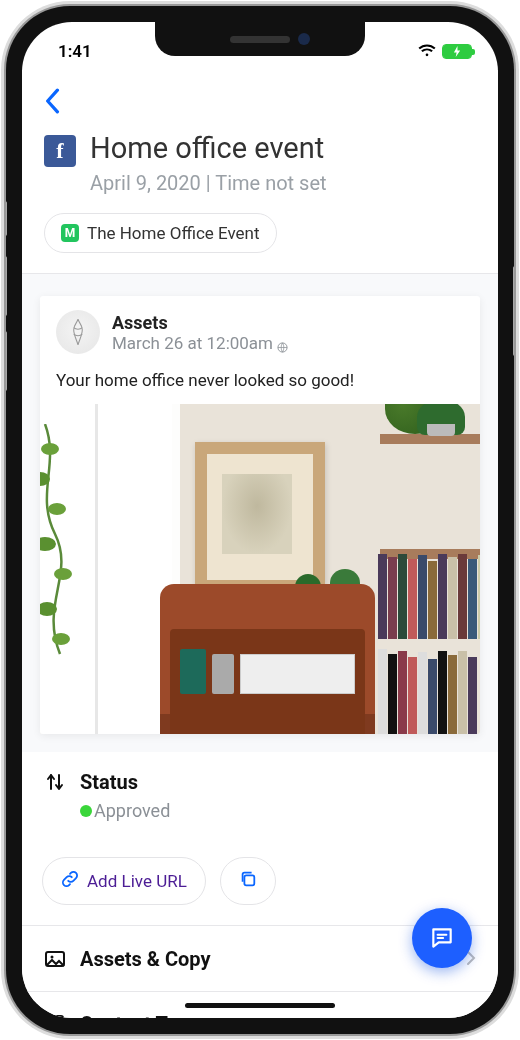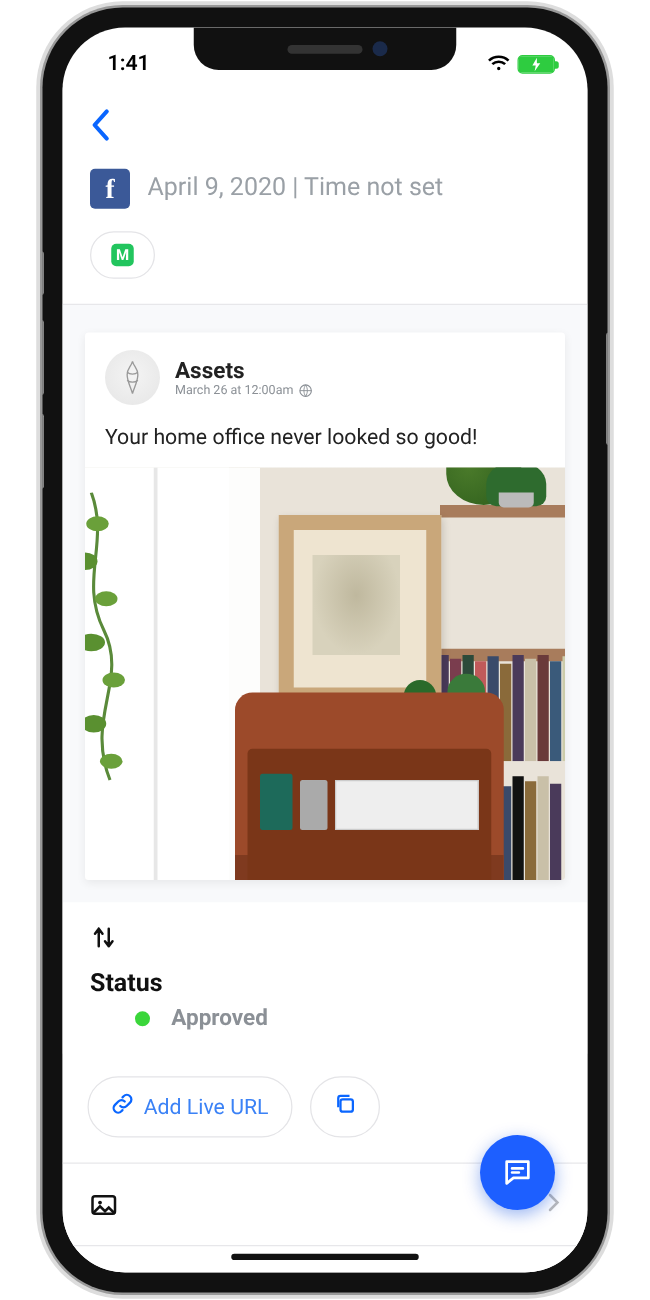--- a/index.html
+++ b/index.html
@@ -7,21 +7,21 @@
     font-family: -apple-system, BlinkMacSystemFont, "Segoe UI", Roboto, sans-serif;
     background: #fff;
     width: 520px;
     height: 1040px;
     display: flex;
     justify-content: center;
     align-items: flex-start;
     overflow: hidden;
   }
   .phone {
-    width: 452px;
+    width: 508px;
     height: 1028px;
     margin: 6px;
     background: #111;
     border-radius: 64px;
     position: relative;
     box-shadow: 0 0 0 2px #999, 0 0 0 5px #ddd;
     overflow: hidden;
   }
   .phone-inner {
     position: absolute;
@@ -157,21 +157,21 @@
     padding:14px 16px 10px 16px;
   }
   .avatar {
     width:44px; height:44px; border-radius:50%;
     background: radial-gradient(circle at 50% 45%, #f4f4f4, #e5e5e5);
     display:flex; align-items:center; justify-content:center;
     color:#bbb;
   }
   .avatar svg { width:26px; height:30px; }
   .post-user { font-weight:700; font-size:18px; color:#222; }
-  .post-meta { font-size:10px; color:#8b9096; display:flex; gap:4px; }
+  .post-meta { font-size:17px; color:#8b9096; display:flex; align-items:center; gap:4px; }
   .post-meta .globe { width:11px; height:11px; }
   .post-text {
     padding: 6px 16px 14px 16px;
     font-size:17px;
     color:#222;
   }
   .post-image {
     width:100%;
     height:330px;
     position:relative;
@@ -256,40 +256,40 @@
     position:absolute; right:35px; top:-20px; width:60px; height:50px;
     background:radial-gradient(circle at 30% 40%,#4a7a2a,#2a5a1a);
     border-radius:0 0 50% 50%;
   }
   
   .section {
     padding:18px 22px;
     background:#fff;
   }
   .section-head {
-    display:flex; align-items:flex-start; gap:14px;flex-direction:column;
+    display:flex; align-items:center; gap:14px;
   }
   .section-head .ico { width:22px; display:flex; justify-content:center; }
   .section-title { font-size:20px; font-weight:700; color:#111; }
   .status-line {
-    display:flex; align-items:center; gap:17px;
+    display:flex; align-items:center; gap:2px;
     padding-left:36px; padding-top:6px;
-    font-size:18px; color:#8b9096;font-weight:bold;
+    font-size:18px; color:#8b9096;
   }
   .dot-green { width:12px; height:12px; border-radius:50%; background:#3ad63a; }
   .pill-row {
     display:flex; gap:14px;
     padding:18px 20px 20px 20px;
   }
   .pill {
     border:1px solid #e4e4e7;
     border-radius:26px;
     padding:12px 18px;
     font-size:17px;
-    color:#3b82f6;
+    color:#4c1d95;
     display:flex; align-items:center; gap:8px;
     background:#fff;
   }
   .pill .pill-ico { color:#0a66ff; }
   .sep { height:1px; background:#e7e7ea; margin:0 0px; }
   .row-item {
     display:flex; align-items:center; justify-content:space-between;
     padding:20px 22px;
   }
   .row-item .left { display:flex; align-items:center; gap:14px; }
@@ -362,27 +362,29 @@
         <span class="chev-left">
           <svg width="16" height="26" viewBox="0 0 14 24">
               <path d="M12 2L3 12l9 10" stroke="#0a66ff" stroke-width="3" fill="none" stroke-linecap="round" stroke-linejoin="round"></path>
             </svg>
         </span>
       </div>
 
       <div class="header">
         <div class="fb-icon">f</div>
         <div>
+          <div class="title">Home office event</div>
           <div class="subtitle">April 9, 2020 | Time not set</div>
         </div>
       </div>
 
       <div class="tag-row">
         <span class="tag">
           <span class="tag-ico">M</span>
+          <span>The Home Office Event</span>
         </span>
       </div>
 
       <div class="divider"></div>
 
       <div class="card-wrap">
         <div class="card">
           <div class="card-head">
             <div class="avatar">
               <svg viewBox="0 0 24 28">
@@ -503,20 +505,21 @@
 
       <div class="row-item">
         <div class="left">
           <span class="ico">
             <svg width="22" height="22" viewBox="0 0 22 22">
                 <rect x="2" y="4" width="18" height="14" rx="2" stroke="#111" stroke-width="2" fill="none"></rect>
                 <circle cx="8" cy="9" r="1.5" fill="#111"></circle>
                 <path d="M3 17l5-5 4 4 3-3 5 5" stroke="#111" stroke-width="2" fill="none"></path>
               </svg>
           </span>
+          <span class="section-title">Assets &amp; Copy</span>
         </div>
         <span class="chev">
           <svg width="10" height="16" viewBox="0 0 10 16">
               <path d="M2 2l6 6-6 6" stroke="#bbb" stroke-width="2" fill="none" stroke-linecap="round"></path>
             </svg>
         </span>
       </div>
 
       <div class="sep"></div>
 

